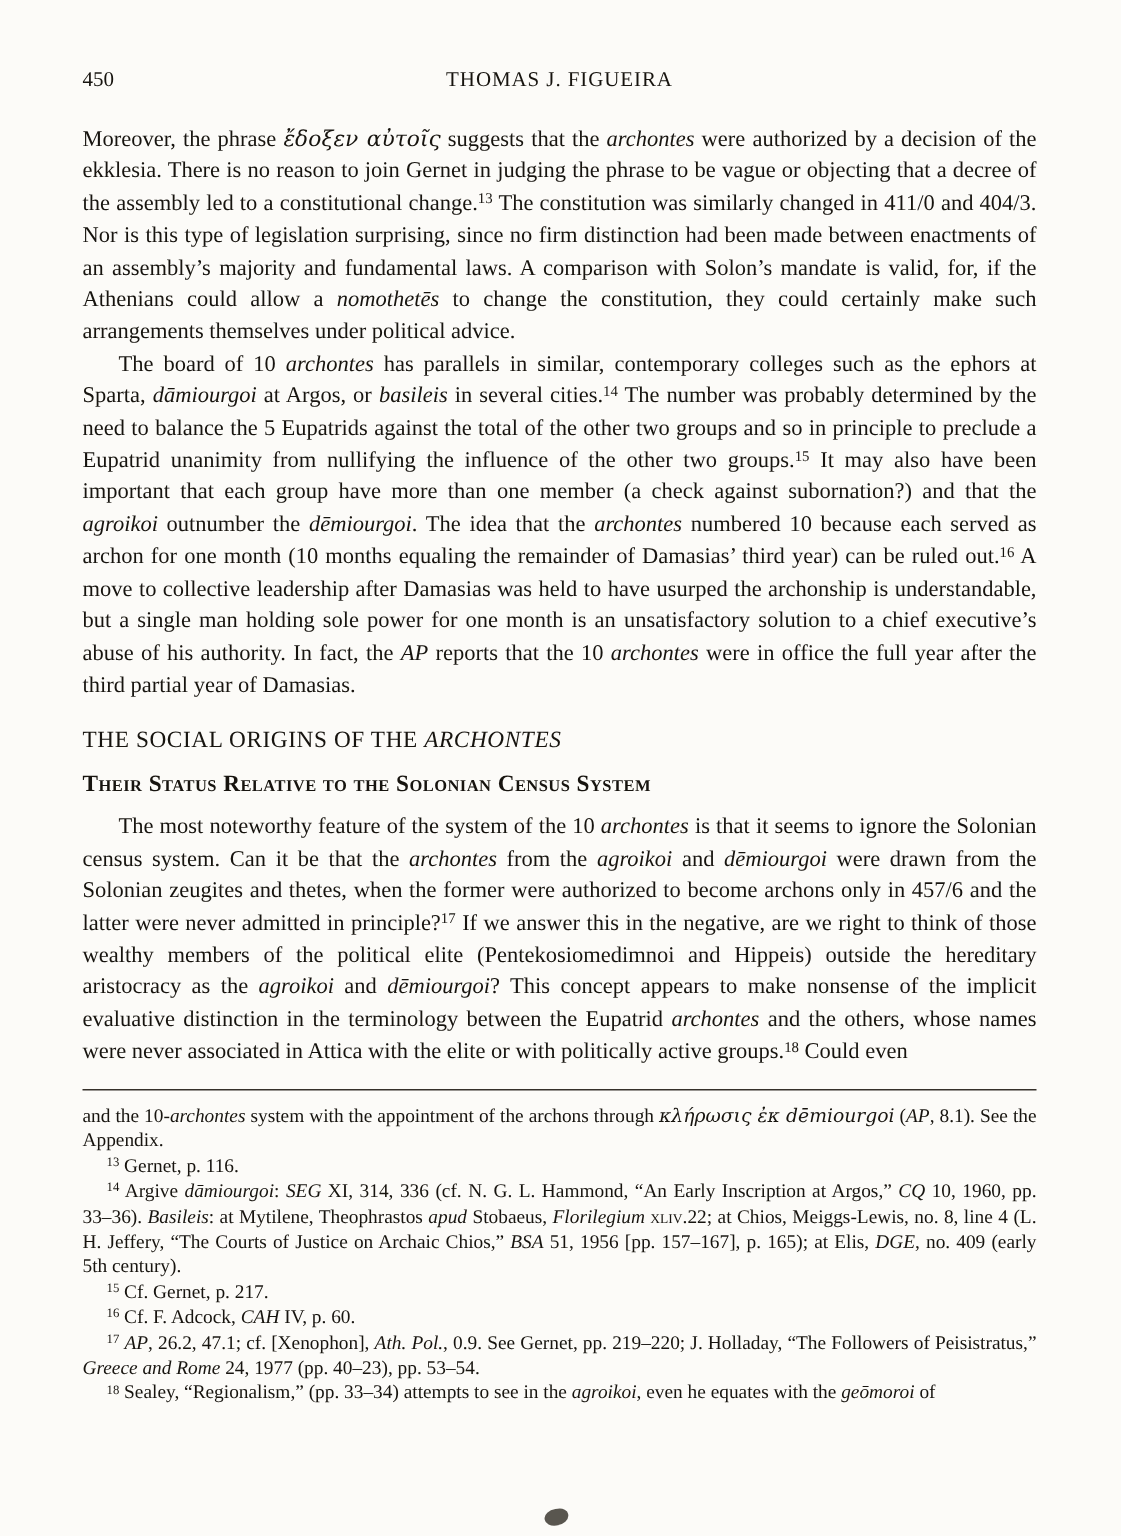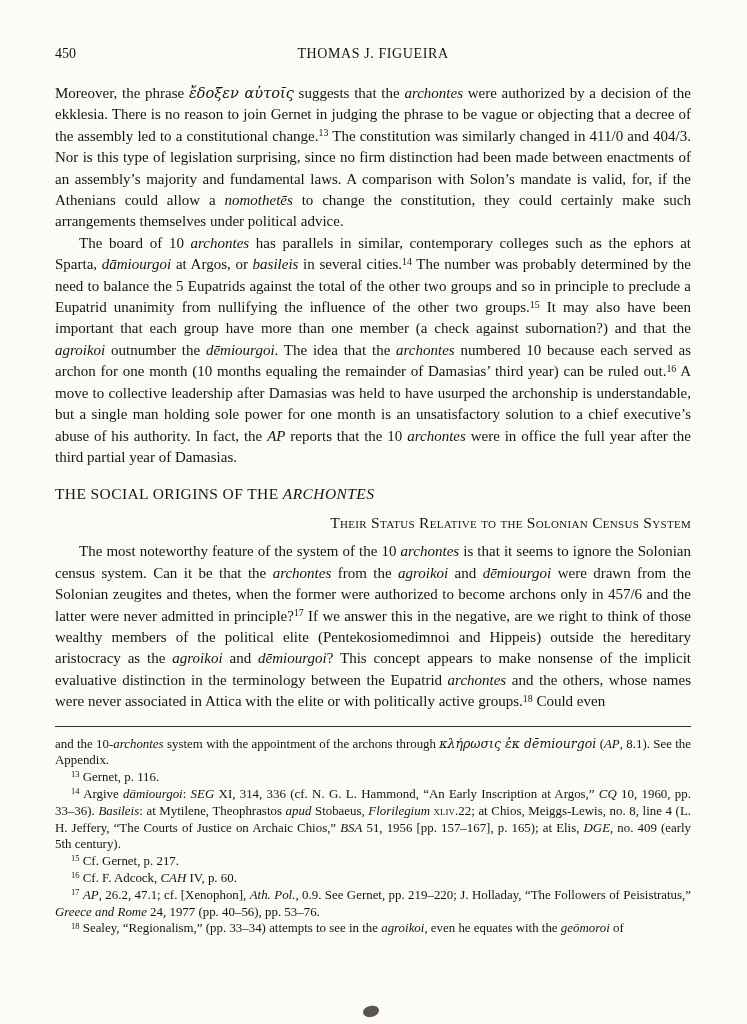--- a/index.html
+++ b/index.html
@@ -42,26 +42,25 @@
     -webkit-hyphens: auto;
   }
   .body-para.indent { text-indent: 24px; }
   .section-heading {
     font-weight: normal;
     font-size: 15.5px;
     letter-spacing: 0.4px;
     margin: 17px 0 11px 0;
   }
   .subsection-heading {
-    font-weight: normal;
+    font-weight: bold;
     font-variant: small-caps;
     font-size: 15.5px;
     letter-spacing: 0.3px;
     margin: 2px 0 9px 0;
-    text-align: right;
   }
   .it { font-style: italic; font-family: Liberation Serif, serif; }
   .greek { font-style: italic; font-family: "DejaVu Serif", serif; font-size: 0.97em; }
   .smallcaps { font-variant: small-caps; }
   sup {
     font-size: 0.66em;
     line-height: 0;
     vertical-align: baseline;
     position: relative;
     top: -0.45em;
@@ -110,18 +109,18 @@
     </main>
 
   <hr class="footnote-rule">
 
   <section class="footnotes">
       <p class="footnote"><span>and the 10-</span><span class="it">archontes</span><span> system with the appointment of the archons through </span><span class="greek">κλήρωσις ἐκ dēmiourgoi</span><span> (</span><span class="it">AP</span><span>, 8.1). See the Appendix.</span></p>
       <p class="footnote indent"><sup>13</sup> <span>Gernet, p. 116.</span></p>
       <p class="footnote indent"><sup>14</sup> <span>Argive </span><span class="it">dāmiourgoi</span><span>: </span><span class="it">SEG</span><span> XI, 314, 336 (cf. N. G. L. Hammond, “An Early Inscription at Argos,” </span><span class="it">CQ</span><span> 10, 1960, pp. 33–36). </span><span class="it">Basileis</span><span>: at Mytilene, Theophrastos </span><span class="it">apud</span><span> Stobaeus, </span><span class="it">Florilegium</span><span> </span><span class="smallcaps">xliv</span><span>.22; at Chios, Meiggs-Lewis, no. 8, line 4 (L. H. Jeffery, “The Courts of Justice on Archaic Chios,” </span><span class="it">BSA</span><span> 51, 1956 [pp. 157–167], p. 165); at Elis, </span><span class="it">DGE</span><span>, no. 409 (early 5th century).</span></p>
       <p class="footnote indent"><sup>15</sup> <span>Cf. Gernet, p. 217.</span></p>
       <p class="footnote indent"><sup>16</sup> <span>Cf. F. Adcock, </span><span class="it">CAH</span><span> IV, p. 60.</span></p>
-      <p class="footnote indent"><sup>17</sup> <span class="it">AP</span><span>, 26.2, 47.1; cf. [Xenophon], </span><span class="it">Ath. Pol.</span><span>, 0.9. See Gernet, pp. 219–220; J. Holladay, “The Followers of Peisistratus,” </span><span class="it">Greece and Rome</span><span> 24, 1977 (pp. 40–56), pp. 53–76.</span></p>
+      <p class="footnote indent"><sup>17</sup> <span class="it">AP</span><span>, 26.2, 47.1; cf. [Xenophon], </span><span class="it">Ath. Pol.</span><span>, 0.9. See Gernet, pp. 219–220; J. Holladay, “The Followers of Peisistratus,” </span><span class="it">Greece and Rome</span><span> 24, 1977 (pp. 40–23), pp. 53–54.</span></p>
       <p class="footnote indent"><sup>18</sup> <span>Sealey, “Regionalism,” (pp. 33–34) attempts to see in the </span><span class="it">agroikoi</span><span>, even he equates with the </span><span class="it">geōmoroi</span><span> of</span></p>
     </section>
 </div>
 
 <div class="scan-artifact"></div>
 
 </body></html>

